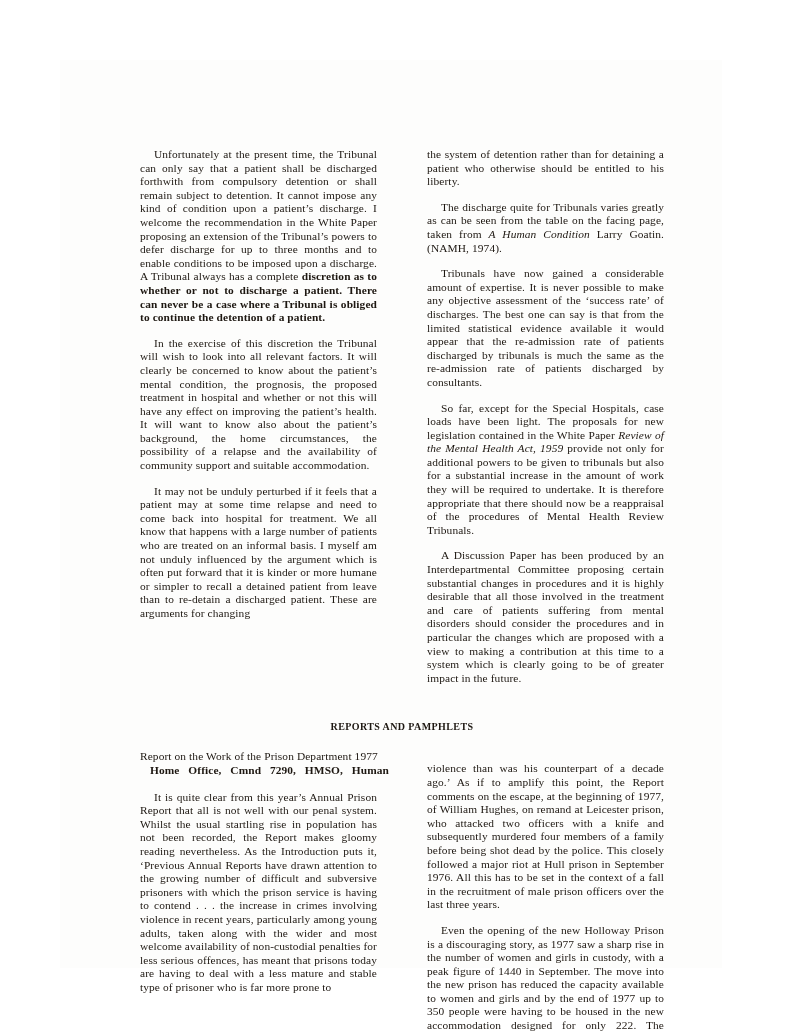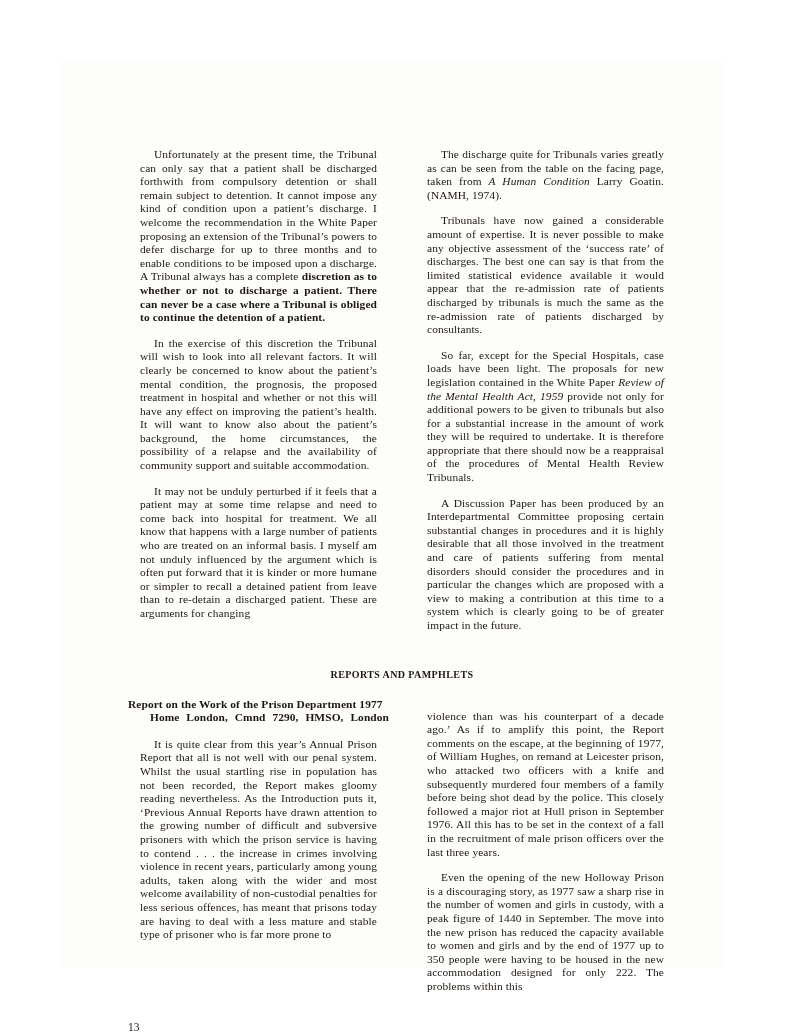--- a/index.html
+++ b/index.html
@@ -55,21 +55,22 @@
     font-size: 10px;
     letter-spacing: 0.4px;
     margin: 24px 0 18px 0;
   }
   .citation {
     font-size: 11.4px;
     line-height: 13.6px;
     margin-bottom: 13px;
   }
   .citation .cite-title {
-    font-weight: bold;
+    font-weight: normal;
+    margin-left: 12px;
   }
   .citation .cite-publisher {
     font-weight: bold;
     padding-left: 22px;
     text-align: justify;
     text-align-last: justify;
   }
   .citation .cite-price {
     padding-left: 22px;
   }
@@ -85,34 +86,35 @@
 
 <div class="content">
 
   <div class="two-col">
     <div class="col">
         <p class="para indent"><span>Unfortunately at the present time, the Tribunal can only say that a patient shall be discharged forthwith from compulsory detention or shall remain subject to detention. It cannot impose any kind of condition upon a patient’s discharge. I welcome the recommendation in the White Paper proposing an extension of the Tribunal’s powers to defer discharge for up to three months and to enable conditions to be imposed upon a discharge. A Tribunal always has a complete </span><span class="bd">discretion as to whether or not to discharge a patient. There can never be a case where a Tribunal is obliged to continue the detention of a patient.</span></p>
         <p class="para indent"><span>In the exercise of this discretion the Tribunal will wish to look into all relevant factors. It will clearly be concerned to know about the patient’s mental condition, the prognosis, the proposed treatment in hospital and whether or not this will have any effect on improving the patient’s health. It will want to know also about the patient’s background, the home circumstances, the possibility of a relapse and the availability of community support and suitable accommodation.</span></p>
         <p class="para indent"><span>It may not be unduly perturbed if it feels that a patient may at some time relapse and need to come back into hospital for treatment. We all know that happens with a large number of patients who are treated on an informal basis. I myself am not unduly influenced by the argument which is often put forward that it is kinder or more humane or simpler to recall a detained patient from leave than to re-detain a discharged patient. These are arguments for changing</span></p>
       </div>
     <div class="col">
+        <p class="para"><span>the system of detention rather than for detaining a patient who otherwise should be entitled to his liberty.</span></p>
         <p class="para indent"><span>The discharge quite for Tribunals varies greatly as can be seen from the table on the facing page, taken from </span><span class="it">A Human Condition</span><span> Larry Goatin. (NAMH, 1974).</span></p>
         <p class="para indent"><span>Tribunals have now gained a considerable amount of expertise. It is never possible to make any objective assessment of the ‘success rate’ of discharges. The best one can say is that from the limited statistical evidence available it would appear that the re-admission rate of patients discharged by tribunals is much the same as the re-admission rate of patients discharged by consultants.</span></p>
         <p class="para indent"><span>So far, except for the Special Hospitals, case loads have been light. The proposals for new legislation contained in the White Paper </span><span class="it">Review of the Mental Health Act, 1959</span><span> provide not only for additional powers to be given to tribunals but also for a substantial increase in the amount of work they will be required to undertake. It is therefore appropriate that there should now be a reappraisal of the procedures of Mental Health Review Tribunals.</span></p>
         <p class="para indent"><span>A Discussion Paper has been produced by an Interdepartmental Committee proposing certain substantial changes in procedures and it is highly desirable that all those involved in the treatment and care of patients suffering from mental disorders should consider the procedures and in particular the changes which are proposed with a view to making a contribution at this time to a system which is clearly going to be of greater impact in the future.</span></p>
       </div>
   </div>
 
   <div class="section-heading">REPORTS AND PAMPHLETS</div>
 
   <div class="two-col">
     <div class="col">
       <div class="citation">
         <div class="cite-title">Report on the Work of the Prison Department 1977</div>
-        <div class="cite-publisher">Home London, Cmnd 7290, HMSO, London</div>
+        <div class="cite-publisher">Home Office, Cmnd 7290, HMSO, Human</div>
       </div>
       <div>
           <p class="para indent"><span>It is quite clear from this year’s Annual Prison Report that all is not well with our penal system. Whilst the usual startling rise in population has not been recorded, the Report makes gloomy reading nevertheless. As the Introduction puts it, ‘Previous Annual Reports have drawn attention to the growing number of difficult and subversive prisoners with which the prison service is having to contend . . . the increase in crimes involving violence in recent years, particularly among young adults, taken along with the wider and most welcome availability of non-custodial penalties for less serious offences, has meant that prisons today are having to deal with a less mature and stable type of prisoner who is far more prone to</span></p>
         </div>
     </div>
     <div class="col">
         <p class="para"><span>violence than was his counterpart of a decade ago.’ As if to amplify this point, the Report comments on the escape, at the beginning of 1977, of William Hughes, on remand at Leicester prison, who attacked two officers with a knife and subsequently murdered four members of a family before being shot dead by the police. This closely followed a major riot at Hull prison in September 1976. All this has to be set in the context of a fall in the recruitment of male prison officers over the last three years.</span></p>
         <p class="para indent"><span>Even the opening of the new Holloway Prison is a discouraging story, as 1977 saw a sharp rise in the number of women and girls in custody, with a peak figure of 1440 in September. The move into the new prison has reduced the capacity available to women and girls and by the end of 1977 up to 350 people were having to be housed in the new accommodation designed for only 222. The problems within this</span></p>
       </div>
   </div>

